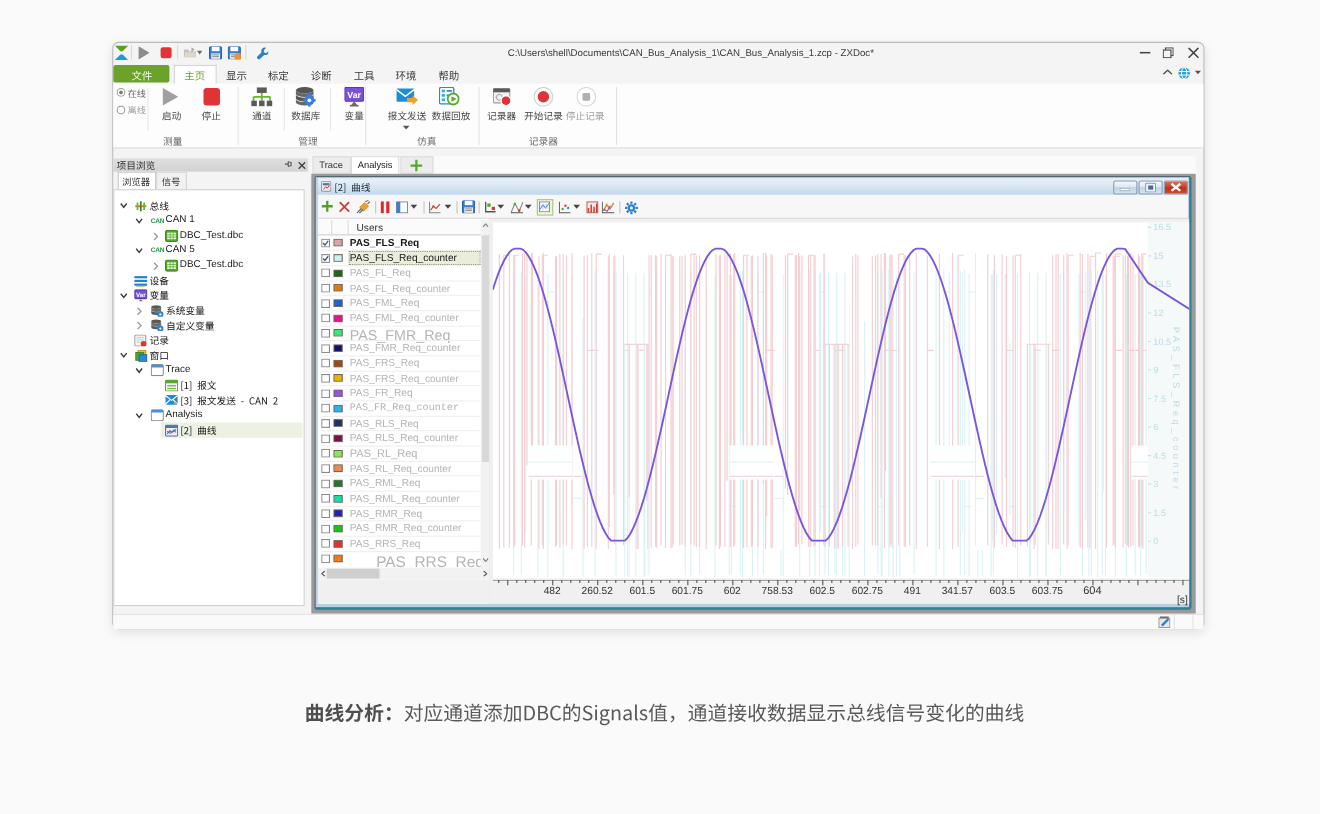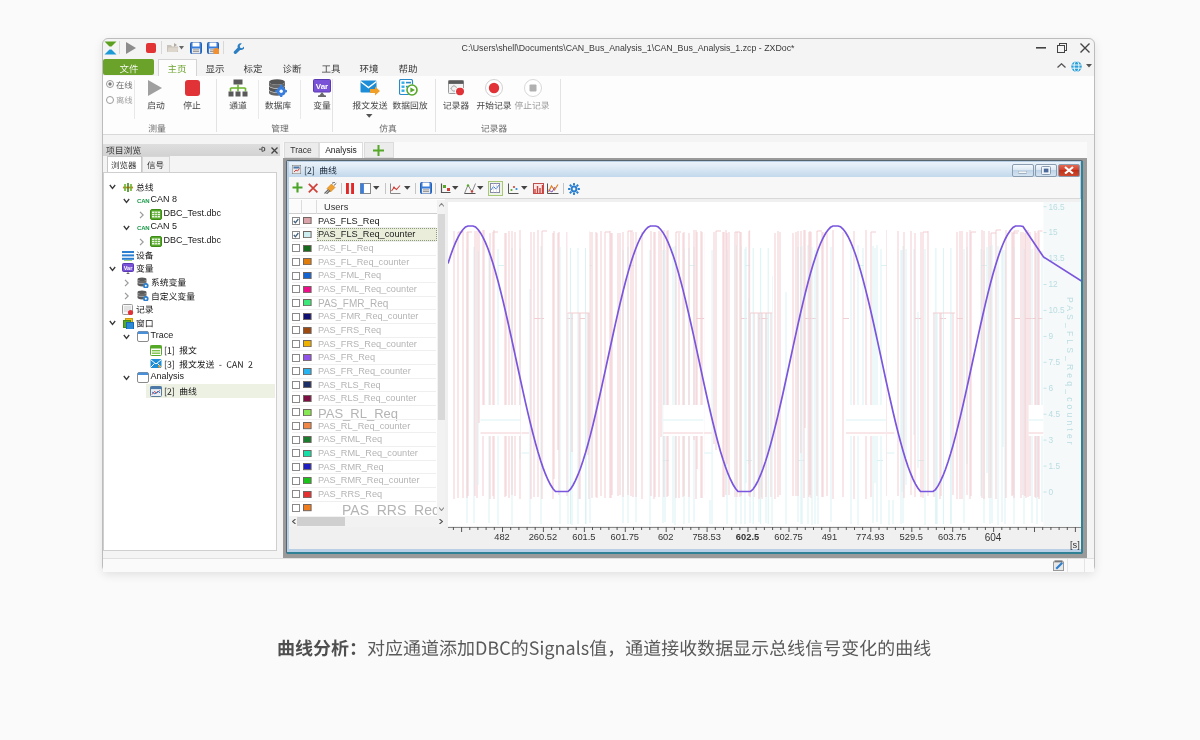--- a/index.html
+++ b/index.html
@@ -410,21 +410,21 @@
           <path transform="translate(1000.0,0)" d="M54 54 70 -18C162 10 282 46 398 80L387 144C264 109 137 74 54 54ZM704 780C754 756 817 717 849 689L893 736C861 763 797 800 748 822ZM72 423C86 430 110 436 232 452C188 387 149 337 130 317C99 280 76 255 54 251C63 232 74 197 78 182C99 194 133 204 384 255C382 270 382 298 384 318L185 282C261 372 337 482 401 592L338 630C319 593 297 555 275 519L148 506C208 591 266 699 309 804L239 837C199 717 126 589 104 556C82 522 65 499 47 494C56 474 68 438 72 423ZM887 349C847 286 793 228 728 178C712 231 698 295 688 367L943 415L931 481L679 434C674 476 669 520 666 566L915 604L903 670L662 634C659 701 658 770 658 842H584C585 767 587 694 591 623L433 600L445 532L595 555C598 509 603 464 608 421L413 385L425 317L617 353C629 270 645 195 666 133C581 76 483 31 381 0C399 -17 418 -44 428 -62C522 -29 611 14 691 66C732 -24 786 -77 857 -77C926 -77 949 -44 963 68C946 75 922 91 907 108C902 19 892 -4 865 -4C821 -4 784 37 753 110C832 170 900 241 950 319Z"></path>
         </g>
       </svg>
     </div>
     <svg style="position:absolute;left:123.0px;top:198.0px;" width="7.0" height="6.0" viewBox="0 0 7.0 6.0">
       <path d="M0.8 1 L3.5 4.4 L6.2 1" fill="none" stroke="#3a3a3a" stroke-width="1.3"></path>
     </svg>
     <svg style="position:absolute;left:136.5px;top:195.1px;" width="20.0" height="11.0" viewBox="0 0 20.0 11.0">
       <text x="0" y="7.5" font-family="Liberation Sans" font-size="6" font-weight="bold" fill="#1a9a4a" letter-spacing="-0.2">CAN</text>
     </svg>
-    <div style="position:absolute;left:150.5px;top:195.2px;font-size:9px;color:#1a1a1a;white-space:nowrap;line-height:1.1;">CAN 8</div>
+    <div style="position:absolute;left:150.5px;top:195.2px;font-size:9px;color:#1a1a1a;white-space:nowrap;line-height:1.1;">CAN 1</div>
     <svg style="position:absolute;left:138.5px;top:210.8px;" width="5.0" height="8.0" viewBox="0 0 5.0 8.0">
       <path d="M1 0.8 L4.2 4 L1 7.2" fill="none" stroke="#9a9a9a" stroke-width="1.2"></path>
     </svg>
     <svg style="position:absolute;left:149.5px;top:208.7px;" width="12.0" height="11.0" viewBox="0 0 12.0 11.0">
       <rect x="0.5" y="0.5" width="11" height="10" rx="1.5" fill="#56a828" stroke="#3f8c18"></rect>
       <rect x="2" y="2.5" width="8" height="6" fill="#fff" opacity="0.9"></rect>
       <path d="M2 4.5 h8 M2 6.5 h8 M4.7 2.5 v6 M7.4 2.5 v6" stroke="#56a828" stroke-width="0.7"></path>
     </svg>
     <div style="position:absolute;left:163.5px;top:208.8px;font-size:9px;color:#1a1a1a;white-space:nowrap;line-height:1.1;">DBC_Test.dbc</div>
     <svg style="position:absolute;left:123.0px;top:225.2px;" width="7.0" height="6.0" viewBox="0 0 7.0 6.0">
@@ -768,21 +768,21 @@
     <div style="position:absolute;left:301.2px;top:199.5px;width:1.0px;height:14.4px;background:#dcdcdc;"></div>
     <div style="position:absolute;left:315.5px;top:199.5px;width:1.0px;height:14.4px;background:#dcdcdc;"></div>
     <div style="position:absolute;left:316.5px;top:227.9px;width:120.0px;height:13.5px;background:#e9edda;border:1px dotted #8a9a7a;"></div>
     <svg style="position:absolute;left:292.3px;top:216.9px;" width="8.0" height="8.0" viewBox="0 0 8.0 8.0">
       <rect x="0.5" y="0.5" width="7" height="7" fill="#fff" stroke="#8a8a8a"></rect>
       <path d="M1.8 4 L3.4 5.8 L6.3 2" stroke="#44617e" stroke-width="1.3" fill="none"></path>
     </svg>
     <svg style="position:absolute;left:303.2px;top:217.3px;" width="8.6" height="7.2" viewBox="0 0 8.6 7.2">
       <rect x="0.5" y="0.5" width="7.6" height="6.2" fill="#dba4aa" stroke="#70655f"></rect>
     </svg>
-    <div style="position:absolute;left:318.0px;top:215.6px;font-size:9.2px;color:#1a1a1a;white-space:nowrap;line-height:1.1;">PAS_FLS_Req</div>
+    <div style="position:absolute;left:318.0px;top:215.6px;font-size:9.2px;color:#1a1a1a;white-space:nowrap;line-height:1.1;font-weight:bold;">PAS_FLS_Req</div>
     <div style="position:absolute;left:292.0px;top:227.2px;width:144.0px;height:1.0px;background:#efefef;"></div>
     <svg style="position:absolute;left:292.3px;top:230.6px;" width="8.0" height="8.0" viewBox="0 0 8.0 8.0">
       <rect x="0.5" y="0.5" width="7" height="7" fill="#fff" stroke="#8a8a8a"></rect>
       <path d="M1.8 4 L3.4 5.8 L6.3 2" stroke="#44617e" stroke-width="1.3" fill="none"></path>
     </svg>
     <svg style="position:absolute;left:303.2px;top:231.0px;" width="8.6" height="7.2" viewBox="0 0 8.6 7.2">
       <rect x="0.5" y="0.5" width="7.6" height="6.2" fill="#cdeef0" stroke="#70655f"></rect>
     </svg>
     <div style="position:absolute;left:318.0px;top:229.3px;font-size:9.2px;color:#1a1a1a;white-space:nowrap;line-height:1.1;">PAS_FLS_Req_counter</div>
     <div style="position:absolute;left:292.0px;top:240.9px;width:144.0px;height:1.0px;background:#efefef;"></div>
@@ -817,21 +817,21 @@
       <rect x="0.5" y="0.5" width="7.6" height="6.2" fill="#ed0e8c" stroke="#70655f"></rect>
     </svg>
     <div style="position:absolute;left:318.0px;top:283.9px;font-size:9.2px;color:#b4b4b4;white-space:nowrap;line-height:1.1;">PAS_FML_Req_counter</div>
     <div style="position:absolute;left:292.0px;top:295.6px;width:144.0px;height:1.0px;background:#efefef;"></div>
     <svg style="position:absolute;left:292.3px;top:298.9px;" width="8.0" height="8.0" viewBox="0 0 8.0 8.0">
       <rect x="0.5" y="0.5" width="7" height="7" fill="#fff" stroke="#8a8a8a"></rect>
     </svg>
     <svg style="position:absolute;left:303.2px;top:299.3px;" width="8.6" height="7.2" viewBox="0 0 8.6 7.2">
       <rect x="0.5" y="0.5" width="7.6" height="6.2" fill="#3ce87a" stroke="#70655f"></rect>
     </svg>
-    <div style="position:absolute;left:318.0px;top:297.6px;font-size:10px;color:#b4b4b4;white-space:nowrap;line-height:1.1;">PAS_FMR_Req</div>
+    <div style="position:absolute;left:318.0px;top:297.6px;font-size:13px;color:#b4b4b4;white-space:nowrap;line-height:1.1;">PAS_FMR_Req</div>
     <div style="position:absolute;left:292.0px;top:309.2px;width:144.0px;height:1.0px;background:#efefef;"></div>
     <svg style="position:absolute;left:292.3px;top:312.6px;" width="8.0" height="8.0" viewBox="0 0 8.0 8.0">
       <rect x="0.5" y="0.5" width="7" height="7" fill="#fff" stroke="#8a8a8a"></rect>
     </svg>
     <svg style="position:absolute;left:303.2px;top:313.0px;" width="8.6" height="7.2" viewBox="0 0 8.6 7.2">
       <rect x="0.5" y="0.5" width="7.6" height="6.2" fill="#101073" stroke="#70655f"></rect>
     </svg>
     <div style="position:absolute;left:318.0px;top:311.3px;font-size:9.2px;color:#b4b4b4;white-space:nowrap;line-height:1.1;">PAS_FMR_Req_counter</div>
     <div style="position:absolute;left:292.0px;top:322.9px;width:144.0px;height:1.0px;background:#efefef;"></div>
     <svg style="position:absolute;left:292.3px;top:326.3px;" width="8.0" height="8.0" viewBox="0 0 8.0 8.0">
@@ -857,21 +857,21 @@
       <rect x="0.5" y="0.5" width="7.6" height="6.2" fill="#9055e8" stroke="#70655f"></rect>
     </svg>
     <div style="position:absolute;left:318.0px;top:352.3px;font-size:9.2px;color:#b4b4b4;white-space:nowrap;line-height:1.1;">PAS_FR_Req</div>
     <div style="position:absolute;left:292.0px;top:363.9px;width:144.0px;height:1.0px;background:#efefef;"></div>
     <svg style="position:absolute;left:292.3px;top:367.3px;" width="8.0" height="8.0" viewBox="0 0 8.0 8.0">
       <rect x="0.5" y="0.5" width="7" height="7" fill="#fff" stroke="#8a8a8a"></rect>
     </svg>
     <svg style="position:absolute;left:303.2px;top:367.7px;" width="8.6" height="7.2" viewBox="0 0 8.6 7.2">
       <rect x="0.5" y="0.5" width="7.6" height="6.2" fill="#28b4f0" stroke="#70655f"></rect>
     </svg>
-    <div style="position:absolute;left:318.0px;top:366.0px;font-size:9.2px;color:#b4b4b4;white-space:nowrap;line-height:1.1;">PAS_FR_Req_counter</div>
+    <div style="position:absolute;left:318.0px;top:366.0px;font-size:9.2px;color:#b4b4b4;white-space:nowrap;line-height:1.1;font-family:Liberation Mono, monospace;">PAS_FR_Req_counter</div>
     <div style="position:absolute;left:292.0px;top:377.6px;width:144.0px;height:1.0px;background:#efefef;"></div>
     <svg style="position:absolute;left:292.3px;top:380.9px;" width="8.0" height="8.0" viewBox="0 0 8.0 8.0">
       <rect x="0.5" y="0.5" width="7" height="7" fill="#fff" stroke="#8a8a8a"></rect>
     </svg>
     <svg style="position:absolute;left:303.2px;top:381.3px;" width="8.6" height="7.2" viewBox="0 0 8.6 7.2">
       <rect x="0.5" y="0.5" width="7.6" height="6.2" fill="#1c2f66" stroke="#70655f"></rect>
     </svg>
     <div style="position:absolute;left:318.0px;top:379.6px;font-size:9.2px;color:#b4b4b4;white-space:nowrap;line-height:1.1;">PAS_RLS_Req</div>
     <div style="position:absolute;left:292.0px;top:391.2px;width:144.0px;height:1.0px;background:#efefef;"></div>
     <svg style="position:absolute;left:292.3px;top:394.6px;" width="8.0" height="8.0" viewBox="0 0 8.0 8.0">
@@ -881,21 +881,21 @@
       <rect x="0.5" y="0.5" width="7.6" height="6.2" fill="#7c1045" stroke="#70655f"></rect>
     </svg>
     <div style="position:absolute;left:318.0px;top:393.3px;font-size:9.2px;color:#b4b4b4;white-space:nowrap;line-height:1.1;">PAS_RLS_Req_counter</div>
     <div style="position:absolute;left:292.0px;top:404.9px;width:144.0px;height:1.0px;background:#efefef;"></div>
     <svg style="position:absolute;left:292.3px;top:408.3px;" width="8.0" height="8.0" viewBox="0 0 8.0 8.0">
       <rect x="0.5" y="0.5" width="7" height="7" fill="#fff" stroke="#8a8a8a"></rect>
     </svg>
     <svg style="position:absolute;left:303.2px;top:408.7px;" width="8.6" height="7.2" viewBox="0 0 8.6 7.2">
       <rect x="0.5" y="0.5" width="7.6" height="6.2" fill="#86e852" stroke="#70655f"></rect>
     </svg>
-    <div style="position:absolute;left:318.0px;top:407.0px;font-size:13px;color:#b4b4b4;white-space:nowrap;line-height:1.1;">PAS_RL_Req</div>
+    <div style="position:absolute;left:318.0px;top:407.0px;font-size:10px;color:#b4b4b4;white-space:nowrap;line-height:1.1;">PAS_RL_Req</div>
     <div style="position:absolute;left:292.0px;top:418.6px;width:144.0px;height:1.0px;background:#efefef;"></div>
     <svg style="position:absolute;left:292.3px;top:422.0px;" width="8.0" height="8.0" viewBox="0 0 8.0 8.0">
       <rect x="0.5" y="0.5" width="7" height="7" fill="#fff" stroke="#8a8a8a"></rect>
     </svg>
     <svg style="position:absolute;left:303.2px;top:422.4px;" width="8.6" height="7.2" viewBox="0 0 8.6 7.2">
       <rect x="0.5" y="0.5" width="7.6" height="6.2" fill="#f08848" stroke="#70655f"></rect>
     </svg>
     <div style="position:absolute;left:318.0px;top:420.7px;font-size:9.2px;color:#b4b4b4;white-space:nowrap;line-height:1.1;">PAS_RL_Req_counter</div>
     <div style="position:absolute;left:292.0px;top:432.3px;width:144.0px;height:1.0px;background:#efefef;"></div>
     <svg style="position:absolute;left:292.3px;top:435.6px;" width="8.0" height="8.0" viewBox="0 0 8.0 8.0">
@@ -1396,25 +1396,25 @@
       <line x1="611.1" y1="0" x2="611.1" y2="3" stroke="#555" stroke-width="1"></line>
       <line x1="619.3" y1="0" x2="619.3" y2="3" stroke="#555" stroke-width="1"></line>
       <line x1="627.4" y1="0" x2="627.4" y2="5" stroke="#555" stroke-width="1"></line>
     </svg>
     <div style="position:absolute;left:502.0px;top:531.5px;font-size:9.3px;color:#333;white-space:nowrap;line-height:1.1;transform:translateX(-50%);">482</div>
     <div style="position:absolute;left:542.9px;top:531.5px;font-size:9.3px;color:#333;white-space:nowrap;line-height:1.1;transform:translateX(-50%);">260.52</div>
     <div style="position:absolute;left:583.9px;top:531.5px;font-size:9.3px;color:#333;white-space:nowrap;line-height:1.1;transform:translateX(-50%);">601.5</div>
     <div style="position:absolute;left:624.8px;top:531.5px;font-size:9.3px;color:#333;white-space:nowrap;line-height:1.1;transform:translateX(-50%);">601.75</div>
     <div style="position:absolute;left:665.7px;top:531.5px;font-size:9.3px;color:#333;white-space:nowrap;line-height:1.1;transform:translateX(-50%);">602</div>
     <div style="position:absolute;left:706.6px;top:531.5px;font-size:9.3px;color:#333;white-space:nowrap;line-height:1.1;transform:translateX(-50%);">758.53</div>
-    <div style="position:absolute;left:747.5px;top:531.5px;font-size:9.3px;color:#333;white-space:nowrap;line-height:1.1;transform:translateX(-50%);font-weight:bold;">602.5</div>
+    <div style="position:absolute;left:747.5px;top:531.5px;font-size:9.3px;color:#333;white-space:nowrap;line-height:1.1;transform:translateX(-50%);">602.5</div>
     <div style="position:absolute;left:788.5px;top:531.5px;font-size:9.3px;color:#333;white-space:nowrap;line-height:1.1;transform:translateX(-50%);">602.75</div>
     <div style="position:absolute;left:829.4px;top:531.5px;font-size:9.3px;color:#333;white-space:nowrap;line-height:1.1;transform:translateX(-50%);">491</div>
-    <div style="position:absolute;left:870.3px;top:531.5px;font-size:9.3px;color:#333;white-space:nowrap;line-height:1.1;transform:translateX(-50%);">774.93</div>
-    <div style="position:absolute;left:911.2px;top:531.5px;font-size:9.3px;color:#333;white-space:nowrap;line-height:1.1;transform:translateX(-50%);">529.5</div>
+    <div style="position:absolute;left:870.3px;top:531.5px;font-size:9.3px;color:#333;white-space:nowrap;line-height:1.1;transform:translateX(-50%);">341.57</div>
+    <div style="position:absolute;left:911.2px;top:531.5px;font-size:9.3px;color:#333;white-space:nowrap;line-height:1.1;transform:translateX(-50%);">603.5</div>
     <div style="position:absolute;left:952.2px;top:531.5px;font-size:9.3px;color:#333;white-space:nowrap;line-height:1.1;transform:translateX(-50%);">603.75</div>
     <div style="position:absolute;left:993.1px;top:531.5px;font-size:10px;color:#333;white-space:nowrap;line-height:1.1;transform:translateX(-50%);">604</div>
     <div style="position:absolute;left:1070.0px;top:539.5px;font-size:9.3px;color:#333;white-space:nowrap;line-height:1.1;">[s]</div>
     <div style="position:absolute;left:103.0px;top:558.0px;width:991.0px;height:13.5px;background:#fafafa;border-top:1px solid #e0e0e0;"></div>
     <svg style="position:absolute;left:1053.0px;top:559.5px;" width="11.0" height="11.0" viewBox="0 0 11.0 11.0">
       <rect x="1.5" y="0.5" width="8" height="3" fill="#555"></rect>
       <rect x="0.5" y="2" width="10" height="8.5" fill="#e8e8e8" stroke="#999"></rect>
       <path d="M2.5 9.5 L8.5 3.5 L10 5 L4 11 Z" fill="#2a7fd0" transform="translate(0,-1.5)"></path>
     </svg>
     <div style="position:absolute;left:1066.5px;top:558.5px;width:1.0px;height:13.0px;background:#e4e4e4;"></div>

